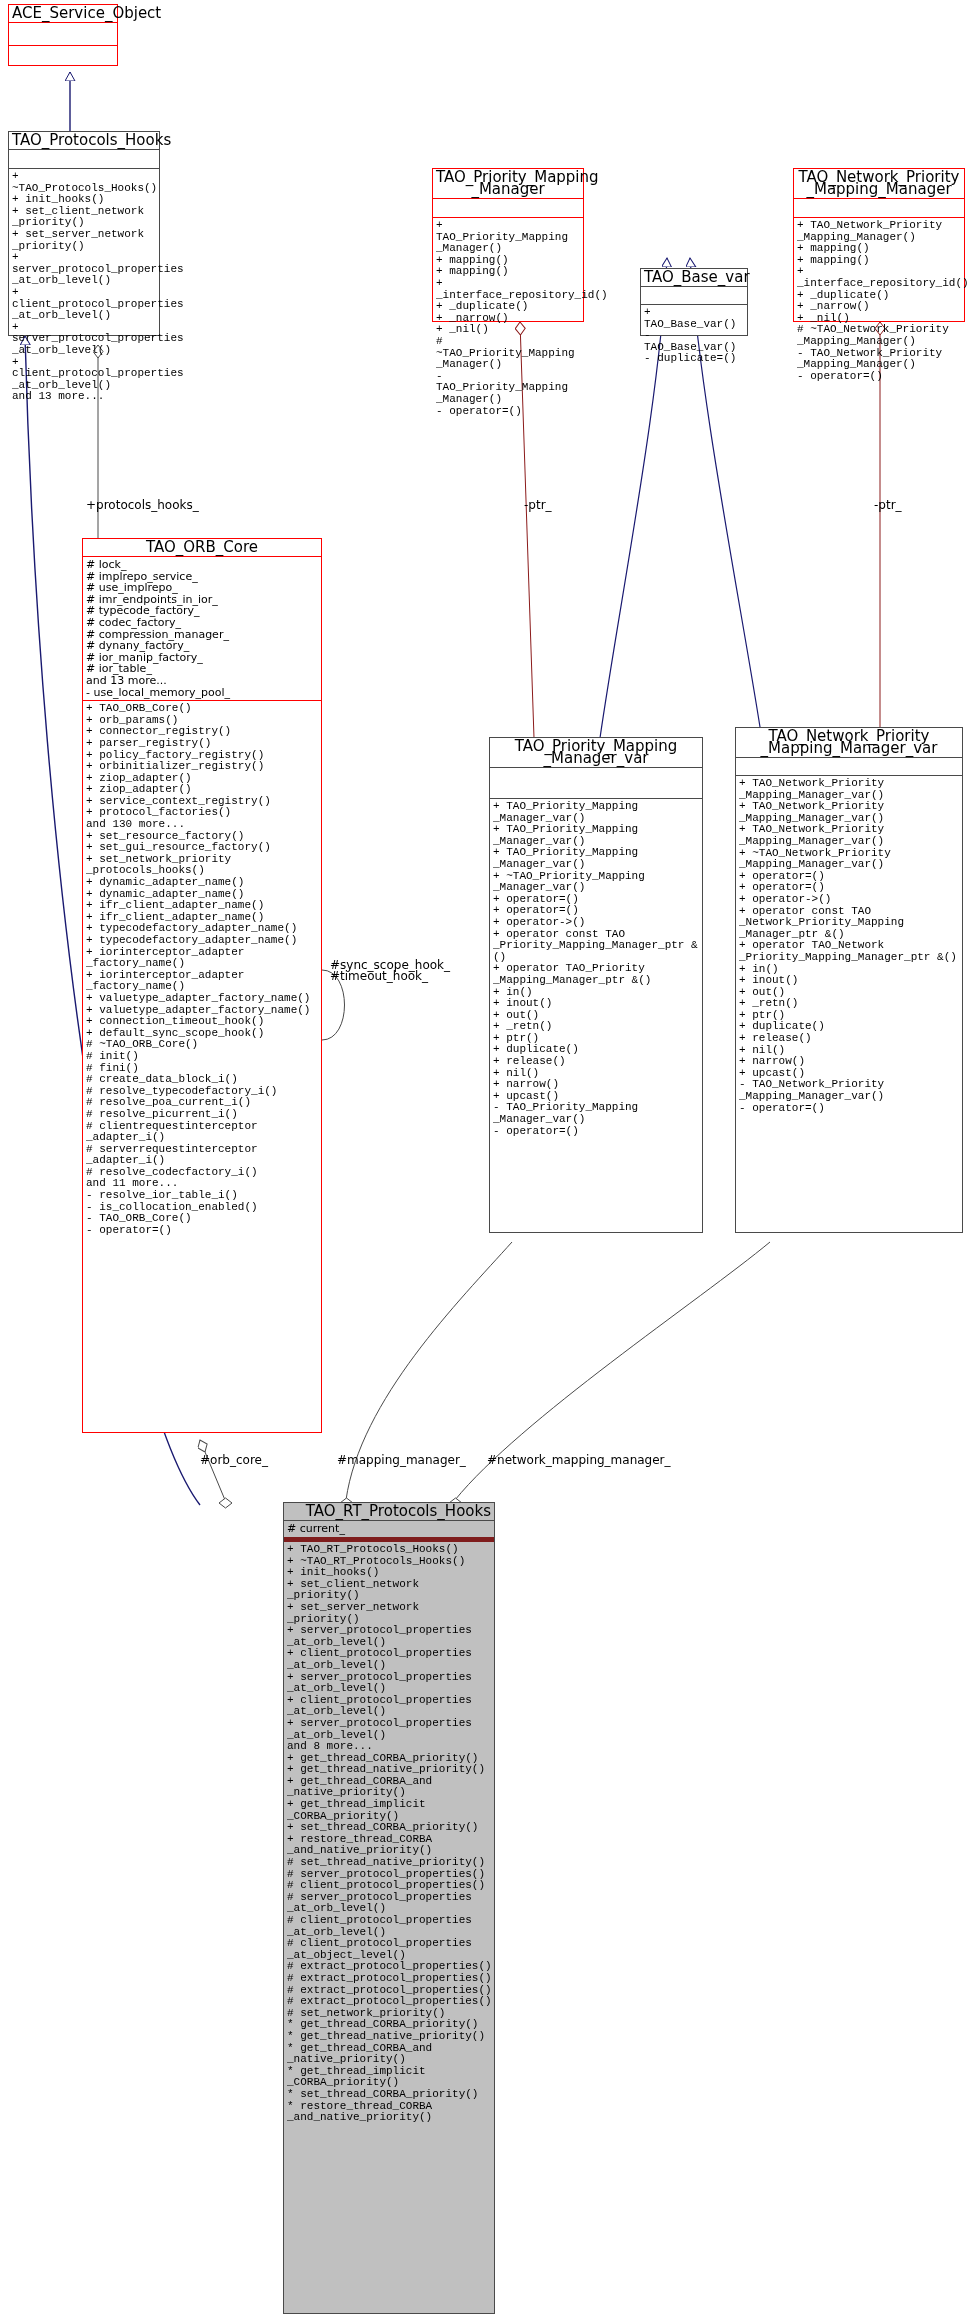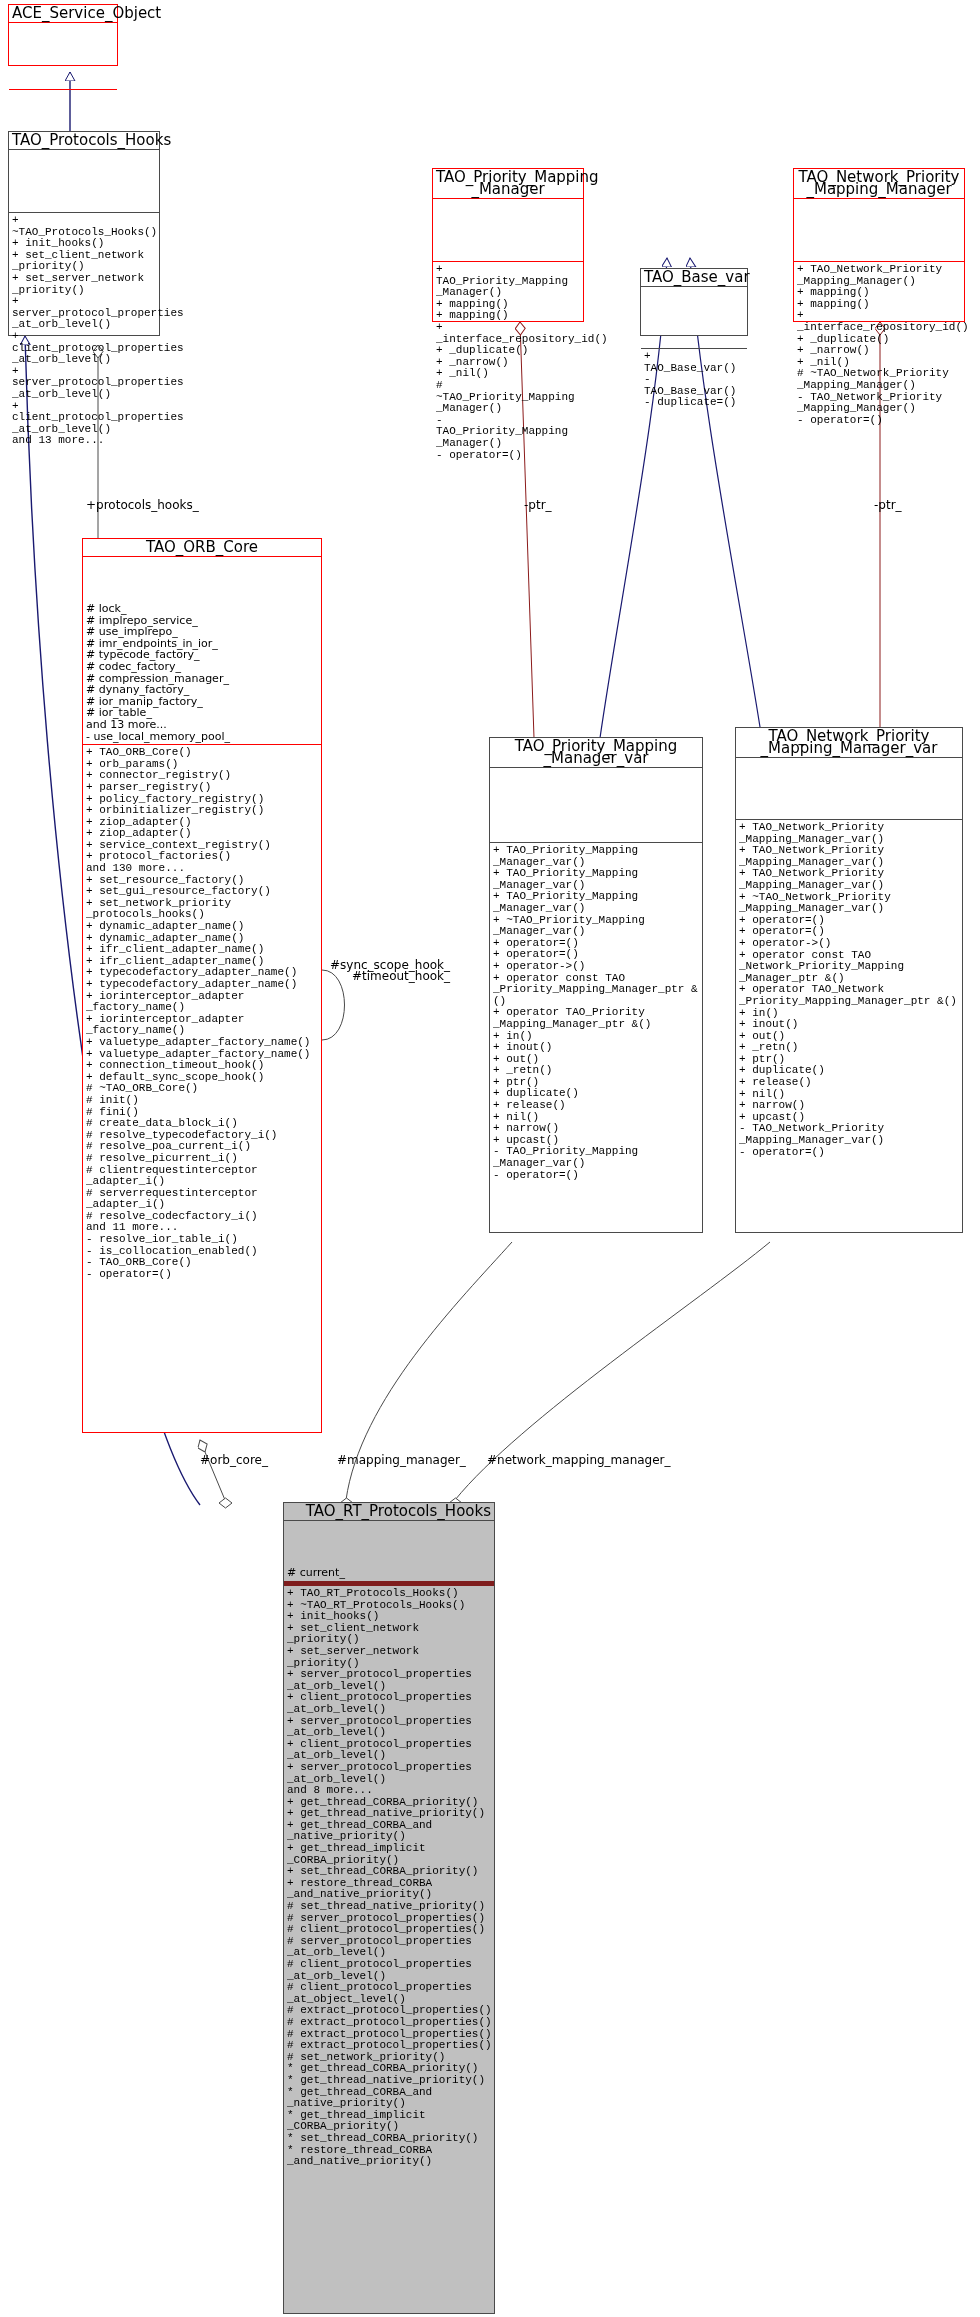--- a/index.html
+++ b/index.html
@@ -48,21 +48,20 @@
     line-height: 12px;
   }
   .red   > .n-title { border-bottom: 1px solid #ff0000; }
   .black > .n-title { border-bottom: 1px solid #4a4a4a; }
   .grey  > .n-title { border-bottom: 1px solid #4a4a4a; text-align: right; }
 
   .n-attrs {
     padding: 2px 2px 2px 3px;
     min-height: 12px;
     white-space: pre-line;
-    margin-top: 44px;
   }
   .red   > .n-attrs { border-bottom: 1px solid #ff0000; }
   .black > .n-attrs { border-bottom: 1px solid #4a4a4a; }
   .grey  > .n-attrs { border-bottom: 5px solid #7f1d1d; }
 
   .n-ops {
     padding: 2px 2px 2px 3px;
     white-space: pre-line;
     font-family: Liberation Mono, monospace;
   }
@@ -391,21 +390,21 @@
 * restore_thread_CORBA
 _and_native_priority()</div>
   </div>
 
   <div class="edge-label" style="left:86px; top:500px;">+protocols_hooks_</div>
 
   <div class="edge-label" style="left:524px; top:500px;">-ptr_</div>
 
   <div class="edge-label" style="left:874px; top:500px;">-ptr_</div>
 
-  <div class="edge-label" style="left:330px; top:960px; text-align:right;">#sync_scope_hook_
+  <div class="edge-label" style="left:330px; top:960px; text-align:left;">#sync_scope_hook_
 #timeout_hook_</div>
 
   <div class="edge-label" style="left:200px; top:1455px;">#orb_core_</div>
 
   <div class="edge-label" style="left:337px; top:1455px;">#mapping_manager_</div>
 
   <div class="edge-label" style="left:487px; top:1455px;">#network_mapping_manager_</div>
 
 </div>
 

